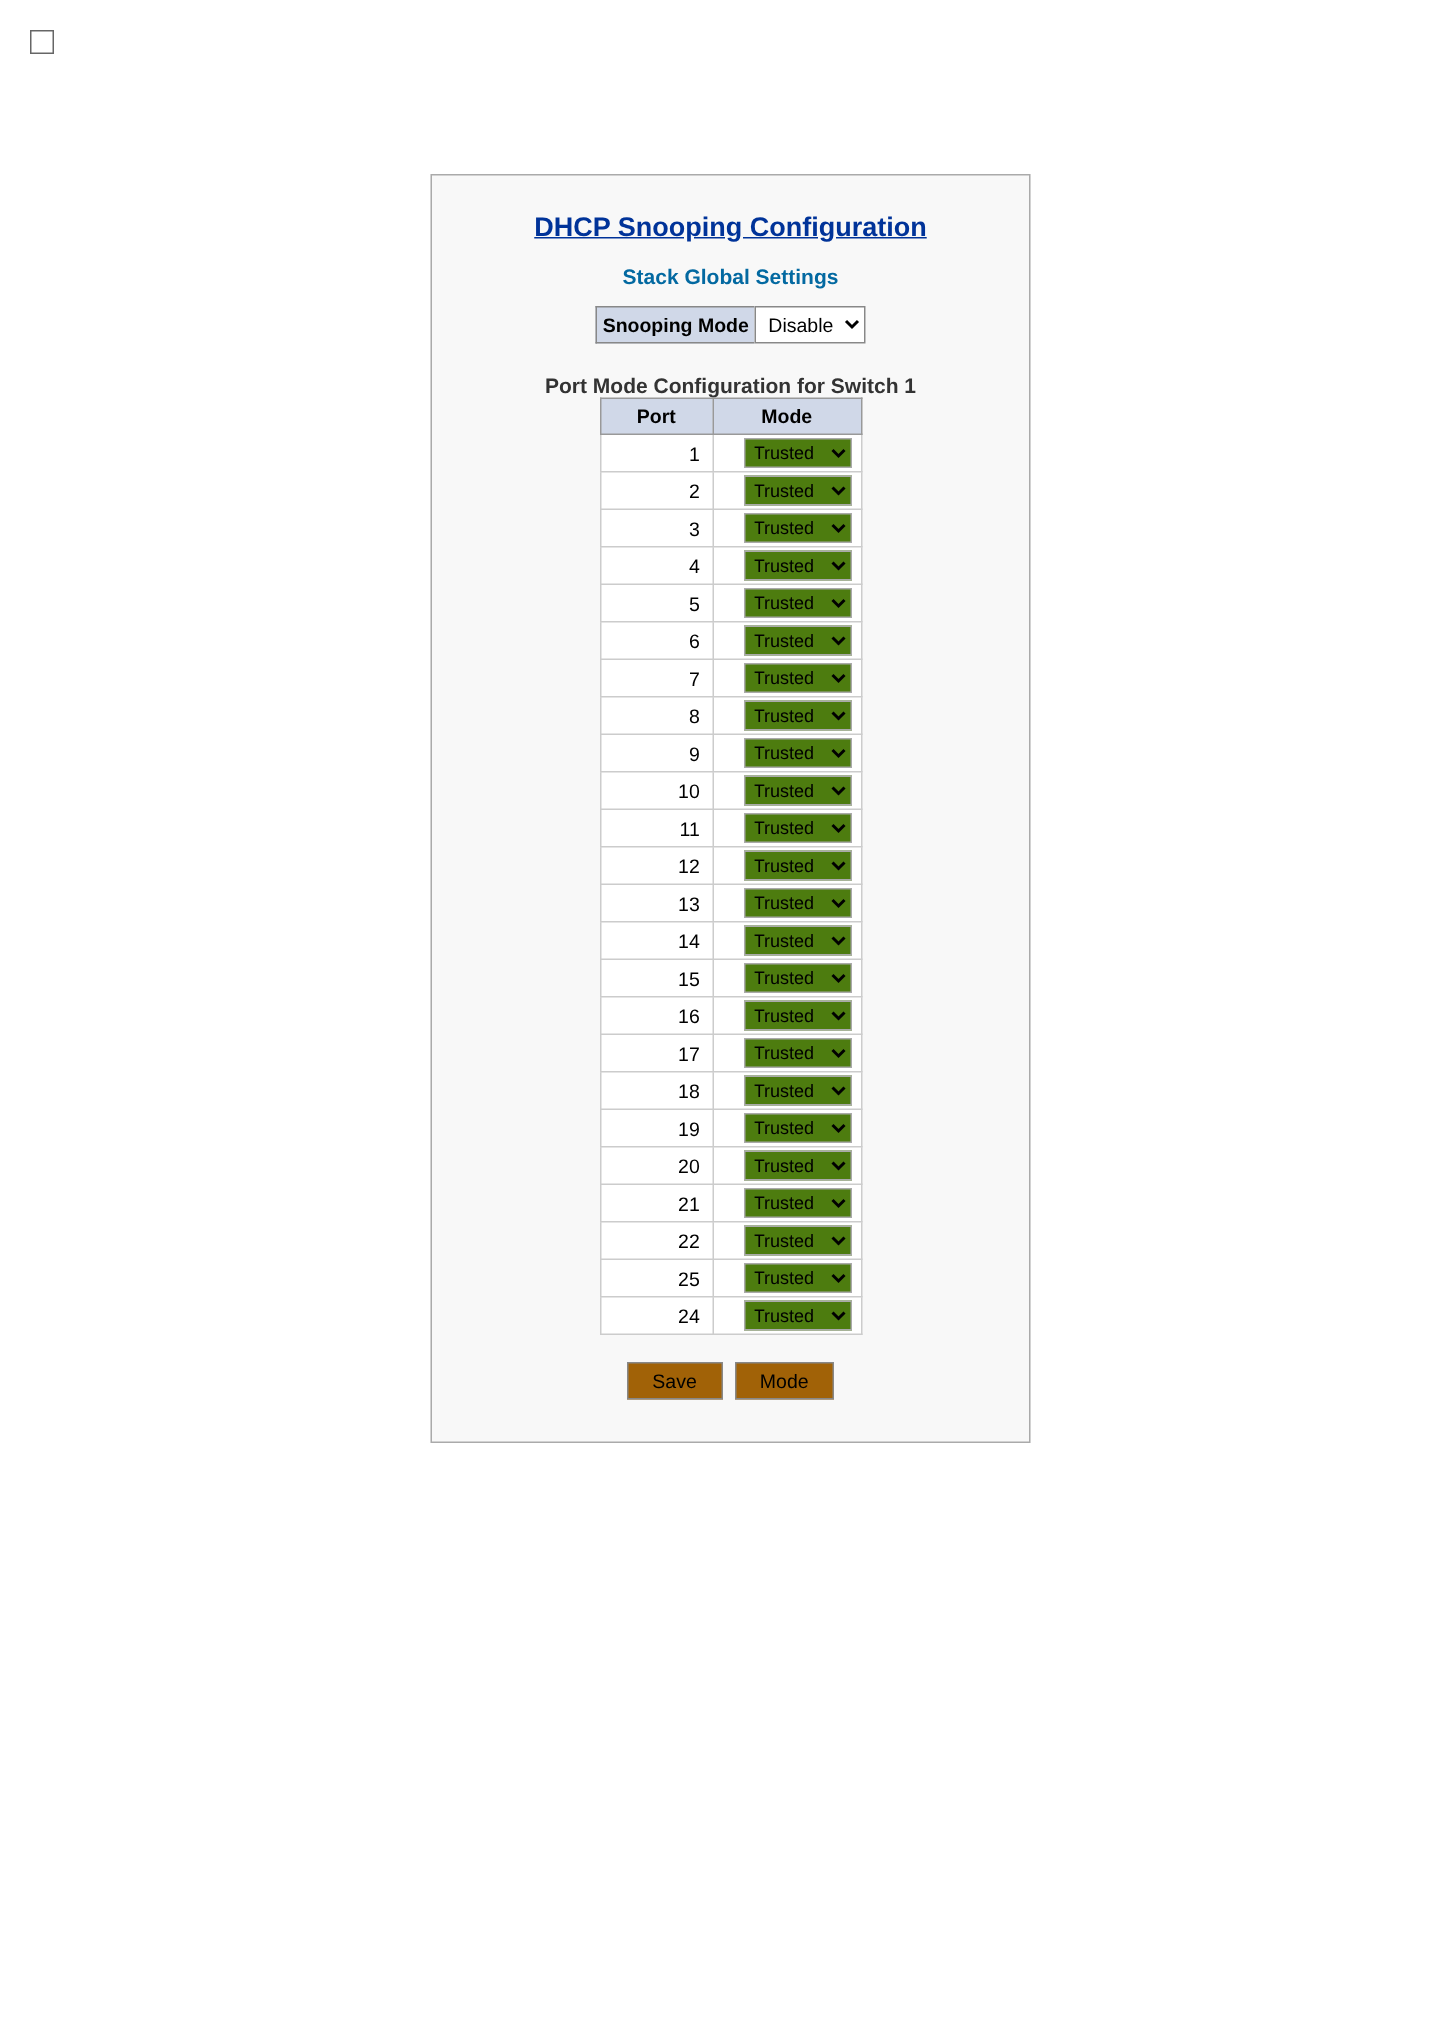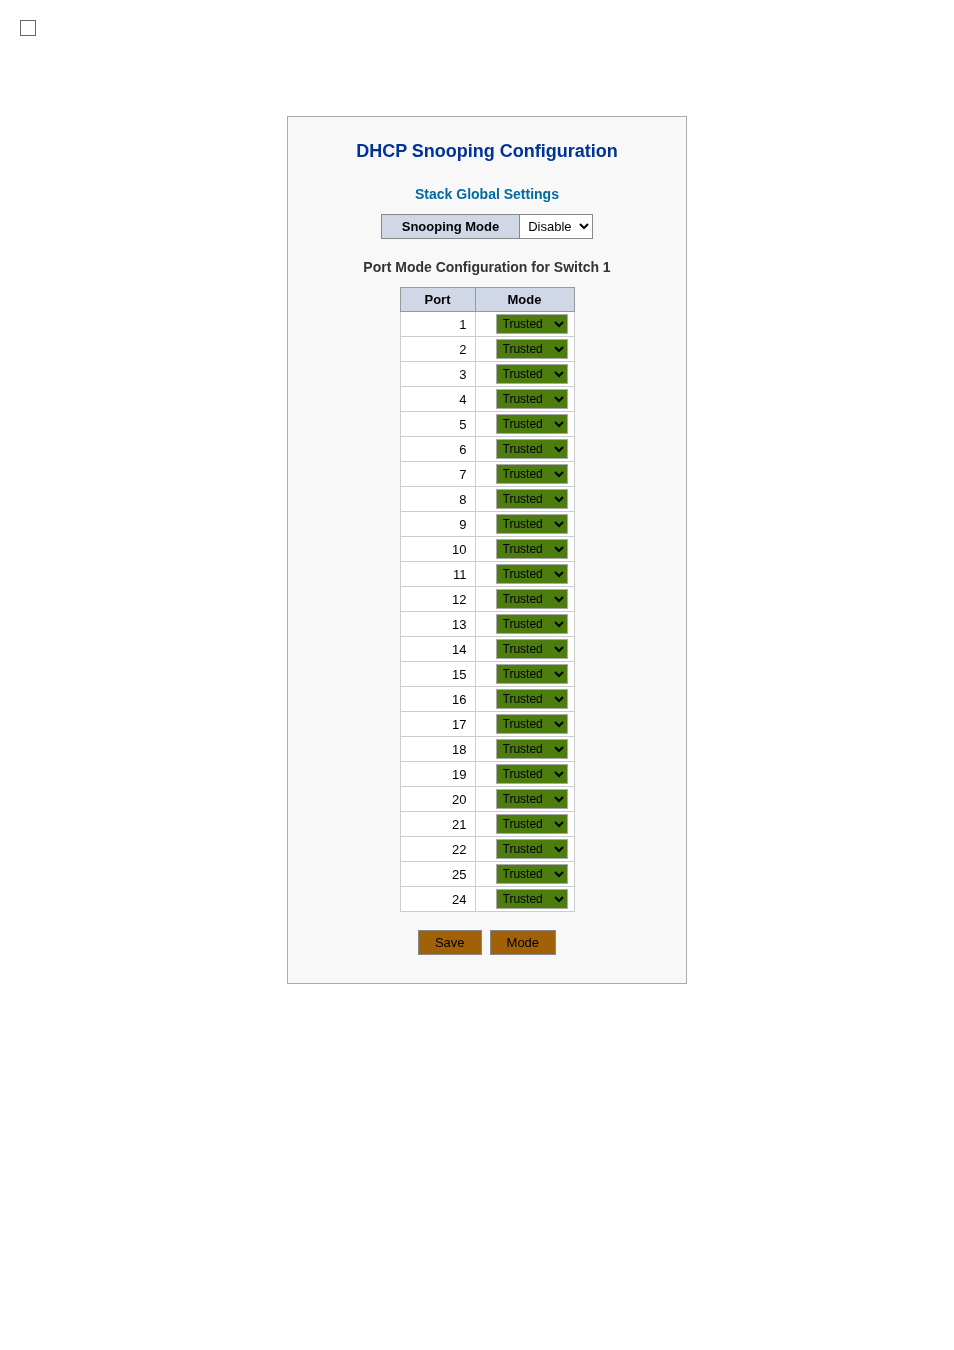--- a/index.html
+++ b/index.html
@@ -41,62 +41,63 @@
       width: 400px;
       display: flex;
       flex-direction: column;
       align-items: center;
     }
 
     .config-title {
       font-size: 18px;
       font-weight: bold;
       color: #003399;
-      margin-bottom: 24px;
-      text-align: center;
+      margin-bottom: 14px;
+      text-align: center;
+      text-decoration: underline;
     }
 
     .section-subtitle {
       font-size: 14px;
       font-weight: bold;
       color: #0369a1;
       margin-bottom: 12px;
       text-align: center;
     }
 
     .snooping-mode-row {
       display: flex;
       align-items: center;
       margin-bottom: 20px;
       gap: 0;
     }
 
     .snooping-mode-label {
       background: #d0d8e8;
       border: 1px solid #888;
-      padding: 4px 20px;
+      padding: 4px 4px;
       font-weight: bold;
       font-size: 13px;
       color: #000;
       border-right: none;
     }
 
     .snooping-mode-select {
       border: 1px solid #888;
       padding: 3px 4px;
       font-size: 13px;
       background: white;
       cursor: pointer;
     }
 
     .port-config-title {
       font-size: 14px;
       font-weight: bold;
       color: #333;
-      margin-bottom: 12px;
+      margin-bottom: 0;
       text-align: center;
     }
 
     .port-table {
       border-collapse: collapse;
       width: auto;
     }
 
     .port-table th {
       background: #d0d8e8;

